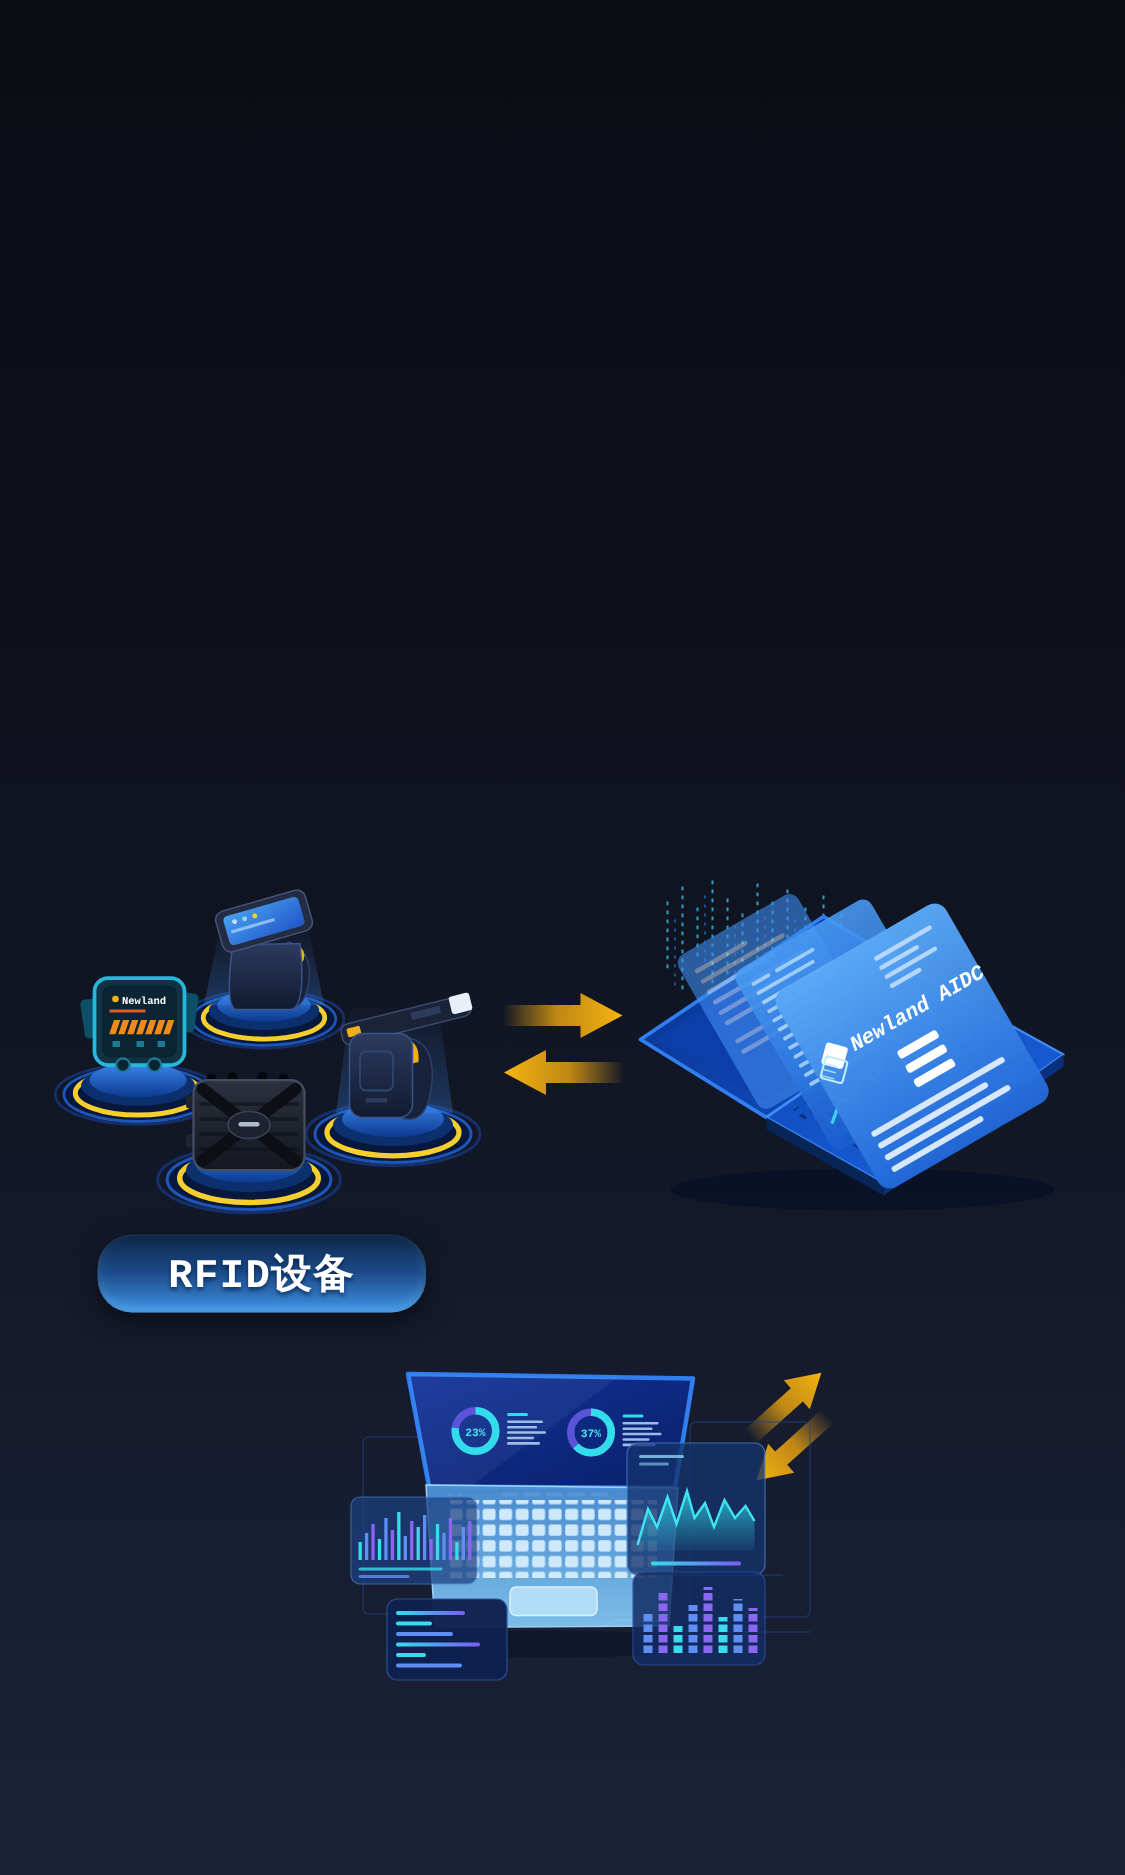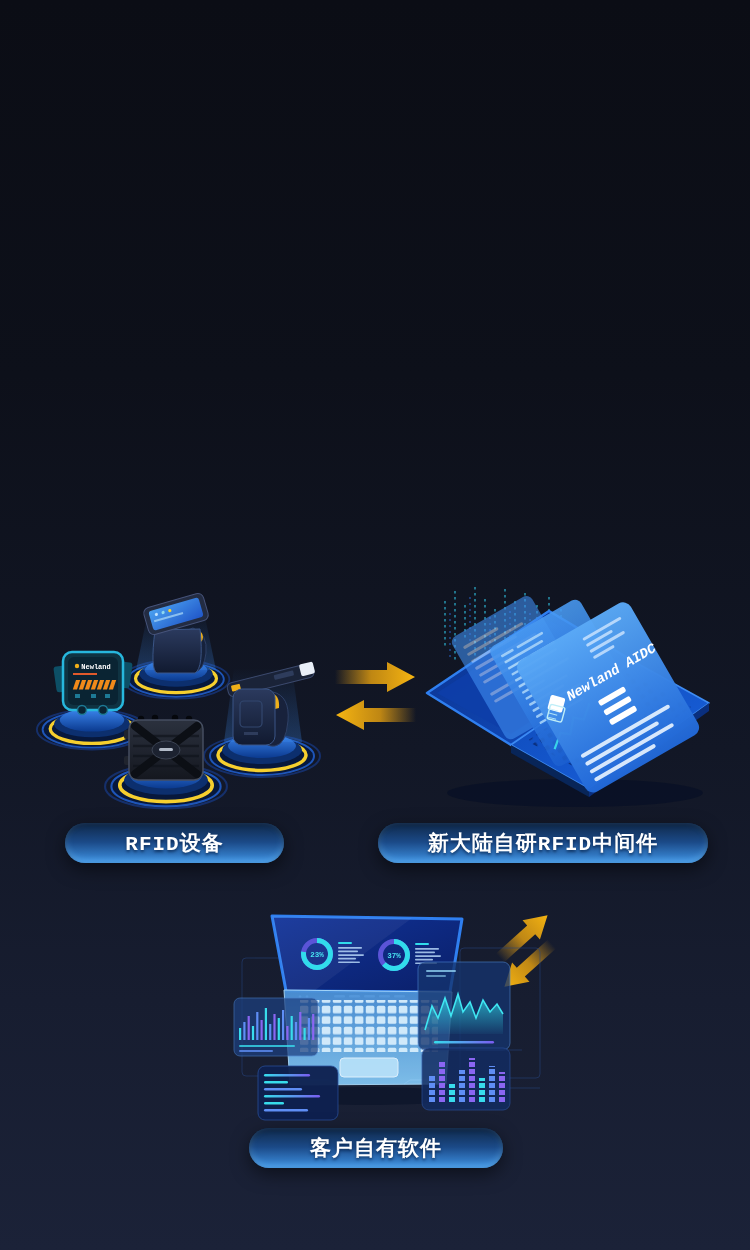--- a/index.html
+++ b/index.html
@@ -3,23 +3,23 @@
 <meta charset="utf-8">
 <style>
   html,body { margin:0; padding:0; background:#05070c; }
   .stage {
     position:relative; width:750px; height:1250px; overflow:hidden;
     background:linear-gradient(180deg,#0b0d15 0%, #0d101a 30%, #121726 60%, #171d30 80%, #1b2238 100%);
     font-family:Liberation Mono, monospace;
   }
   .abs { position:absolute; }
   .pill {
-    position:absolute; height:40px; border-radius:23px;
+    position:absolute; height:52px; border-radius:23px;
     display:flex; align-items:center; justify-content:center;
-    color:#ffffff; font-weight:700; font-size:21px; letter-spacing:1px;
+    color:#ffffff; font-weight:700; font-size:27px; letter-spacing:1px;
     background:linear-gradient(180deg,#0f2849 0%, #1b4a88 48%, #3f93e4 100%);
     box-shadow: inset 0 -2px 7px rgba(120,200,255,.45), inset 0 2px 4px rgba(8,22,48,.9), 0 6px 18px rgba(0,0,0,.5);
     text-shadow:0 2px 3px rgba(0,25,60,.65);
     white-space:nowrap;
   }
   #pill-rfid { left:65px; top:823px; width:219px; }
   #pill-mid  { left:378px; top:823px; width:330px; }
   #pill-cust { left:249px; top:1128px; width:254px; }
   #devices-illu   { left:35px;  top:570px; width:290px; height:250px; }
   #h-arrows       { left:333px; top:653px; width:85px;  height:85px; }
@@ -429,20 +429,14 @@
         <line x1="260" y1="202" x2="260" y2="178" stroke="#38dcec"></line>
         <line x1="270" y1="202" x2="270" y2="166" stroke="#5f8ef5"></line>
         <line x1="280" y1="202" x2="280" y2="172" stroke="#8a66f2"></line>
       </g>
     </g>
   </svg>
 
   <div id="pill-rfid" class="pill">
     <span>RFID设备</span>
   </div>
-  <div id="pill-mid" class="pill">
-    <span>新大陆自研RFID中间件</span>
-  </div>
-  <div id="pill-cust" class="pill">
-    <span>客户自有软件</span>
-  </div>
 
 </div>
 
 </body></html>

